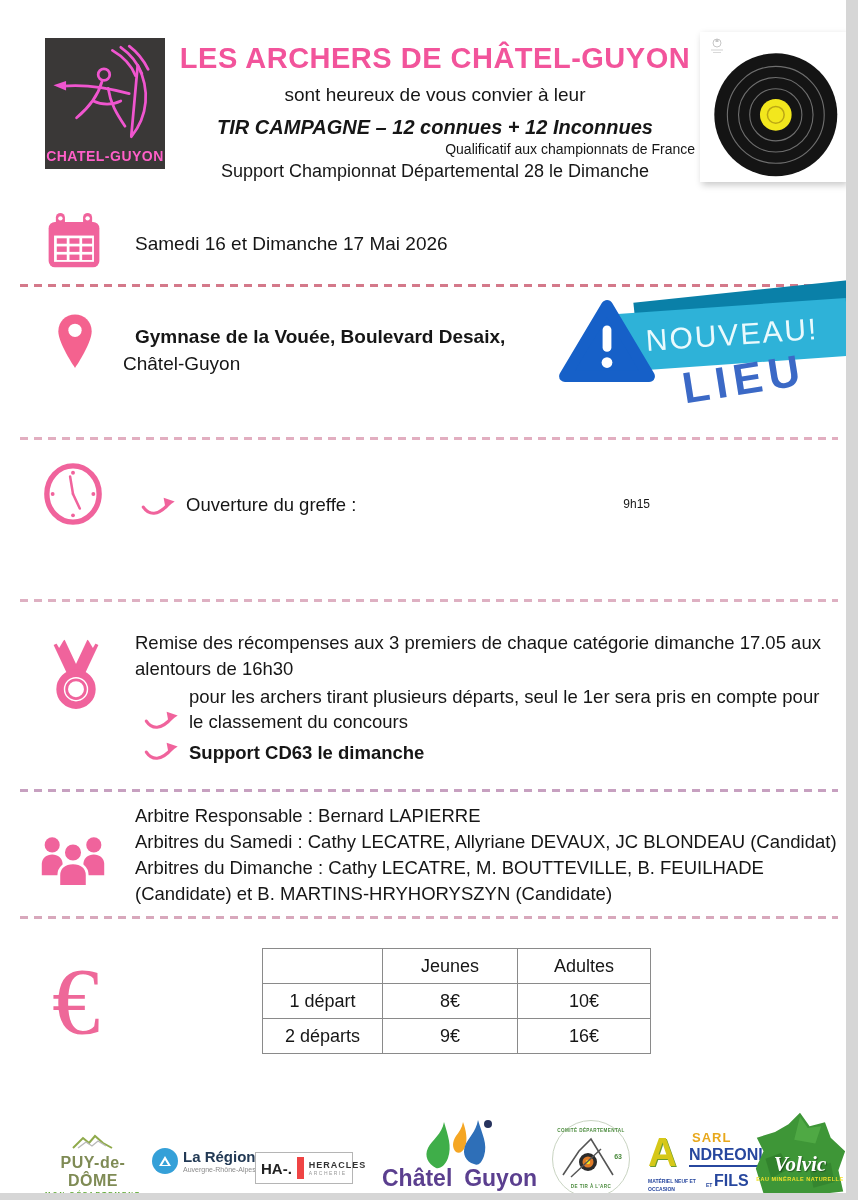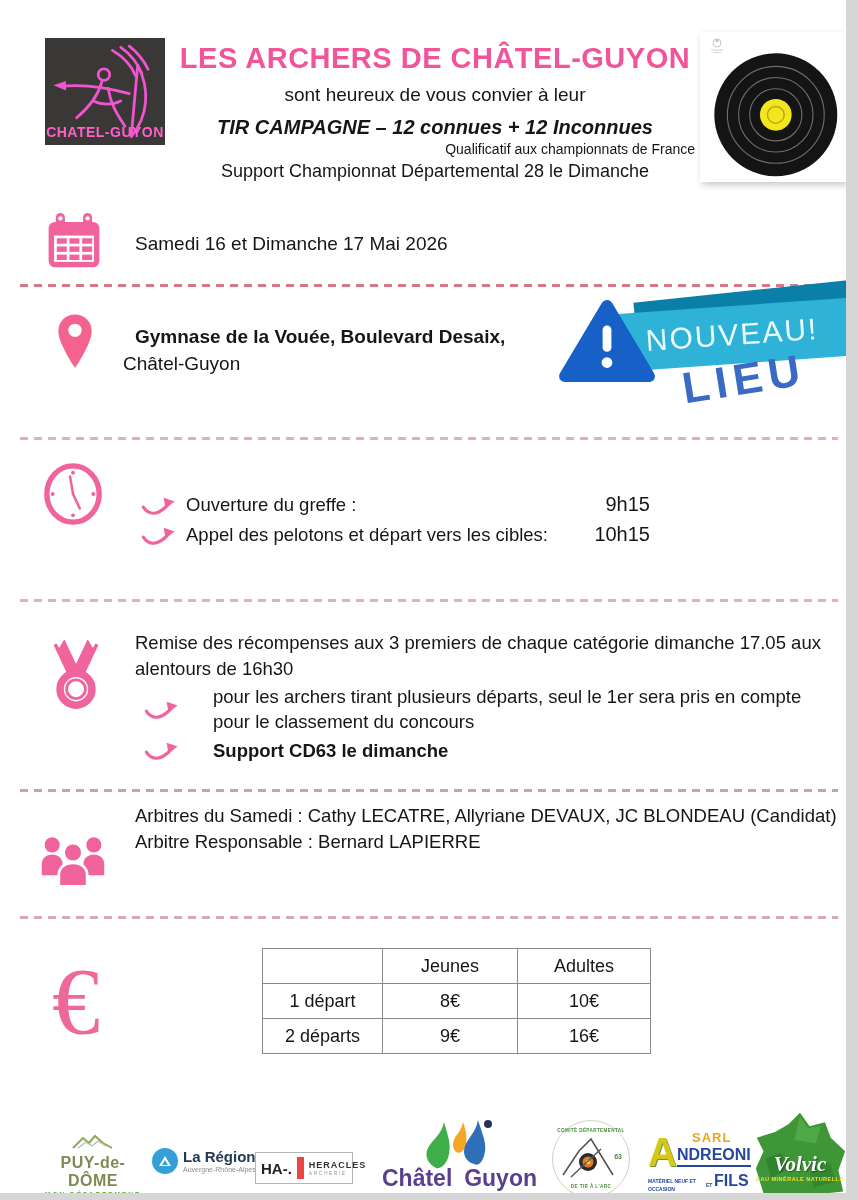--- a/index.html
+++ b/index.html
@@ -2,21 +2,21 @@
 <html><head>
 <meta charset="utf-8">
 <style>
   html,body{margin:0;padding:0;background:#e9e9e9;}
   #page{position:relative;width:858px;height:1200px;background:#ffffff;overflow:hidden;
         font-family:"Liberation Sans",sans-serif;color:#161616;}
   .edge-right{position:absolute;right:0;top:0;width:12px;height:1200px;background:#d6d6d6;}
   .edge-bottom{position:absolute;left:0;bottom:0;width:858px;height:7px;background:#d6d6d6;}
 
   
-  .club-logo{position:absolute;left:45px;top:38px;width:120px;height:107px;background:#3a3837;
+  .club-logo{position:absolute;left:45px;top:38px;width:120px;height:131px;background:#3a3837;
              display:flex;flex-direction:column;align-items:center;justify-content:flex-end;}
   .club-logo svg{position:absolute;top:4px;left:2px;}
   .club-logo-text{position:relative;color:#ff5fc8;font-weight:bold;font-size:14px;letter-spacing:.5px;
                   margin-bottom:5px;white-space:nowrap;}
   .head-center{position:absolute;left:175px;top:42px;width:520px;text-align:center;}
   .page-title{color:#f2549b;font-size:29px;font-weight:bold;letter-spacing:.5px;white-space:nowrap;}
   .invite-sub{font-size:19px;margin-top:9px;}
   .event-title{font-size:20px;font-weight:bold;font-style:italic;margin-top:10px;white-space:nowrap;}
   .qualif{font-size:14px;margin-top:2px;text-align:right;}
   .support{font-size:18px;margin-top:4px;white-space:nowrap;}
@@ -52,27 +52,27 @@
               letter-spacing:6px;transform:rotate(-9deg);}
   .badge-tri{position:absolute;left:2px;top:8px;}
 
   
   .clock-icon{position:absolute;left:42px;top:461px;}
   .sched-head{position:absolute;left:135px;top:466px;font-size:18.5px;}
   .sched-rows{position:absolute;left:140px;top:492px;width:510px;}
   .srow{display:flex;align-items:flex-start;margin-bottom:2px;}
   .srow svg{margin:4px 8px 0 0;flex:none;}
   .slabel{flex:1;font-size:18.5px;line-height:25px;}
-  .stime{width:92px;text-align:right;font-size:20px;line-height:25px;}
+  .stime{width:92px;text-align:right;font-size:12px;line-height:25px;}
 
   
   .medal-icon{position:absolute;left:46px;top:636px;}
   .awards{position:absolute;left:135px;top:630px;width:700px;}
   .awards-head{font-size:18.5px;line-height:26px;}
-  .brow{display:flex;align-items:center;margin-left:8px;margin-top:2px;gap:24px;}
+  .brow{display:flex;align-items:flex-end;margin-left:8px;margin-top:2px;}
   .brow svg{margin:5px 8px 0 0;flex:none;}
   .btext{font-size:18.5px;line-height:25px;width:640px;}
 
   
   .people-icon{position:absolute;left:38px;top:831px;}
   .refs{position:absolute;left:135px;top:803px;width:706px;font-size:18.5px;line-height:26px;}
 
   
   .euro{position:absolute;left:52px;top:946px;font-size:96px;color:#ee6899;
         font-family:"Liberation Serif",serif;font-weight:400;}
@@ -104,21 +104,21 @@
   .chatel-drops{position:absolute;left:36px;top:0;}
   .comite{left:552px;top:12px;width:76px;height:76px;border:1px solid #c9d4c2;border-radius:50%;background:#fff;}
   .comite-arc{position:absolute;width:100%;text-align:center;font-size:4.6px;color:#4a8a3c;font-weight:bold;letter-spacing:.4px;}
   .arc-top{top:7px;} .arc-bottom{bottom:8px;}
   .comite-num{position:absolute;right:7px;top:32px;font-size:7px;color:#4a8a3c;font-weight:bold;}
   .comite-art{position:absolute;left:8px;top:14px;}
   .andre{left:648px;top:22px;width:96px;height:68px;}
   .andre-a{position:absolute;left:0;top:2px;font-size:40px;font-weight:bold;color:#d6c818;
         text-shadow:1px 1px 0 #6a9a30;line-height:40px;}
   .andre-sarl{position:absolute;left:44px;top:0;font-size:13px;font-weight:bold;color:#e8a81c;letter-spacing:1px;}
-  .andre-rest{position:absolute;left:29px;top:16px;font-size:16px;font-weight:bold;color:#27479e;
+  .andre-rest{position:absolute;left:41px;top:16px;font-size:16px;font-weight:bold;color:#27479e;
         border-bottom:2px solid #27479e;padding-bottom:1px;}
   .andre-mat{position:absolute;left:0;top:48px;width:56px;font-size:5px;color:#27479e;font-weight:bold;line-height:1.5;}
   .andre-et{position:absolute;left:58px;top:52px;font-size:5px;color:#27479e;font-weight:bold;}
   .andre-fils{position:absolute;left:66px;top:42px;font-size:16px;font-weight:bold;color:#27479e;}
   .volvic{left:752px;top:2px;width:96px;height:90px;}
   .volvic-name{position:absolute;left:0;top:42px;width:96px;text-align:center;color:#fff;font-size:21px;
         font-weight:bold;font-style:italic;font-family:"Liberation Serif",serif;text-shadow:1px 1px 1px rgba(0,0,0,.4);}
   .volvic-tag{position:absolute;left:0;top:66px;width:96px;text-align:center;color:#f0e12a;font-size:5.5px;
         font-weight:bold;letter-spacing:.5px;}
 </style>
@@ -231,28 +231,20 @@
   </svg>
   <div class="sched-rows">
     <div class="srow">
       <svg width="38" height="24" viewBox="0 0 40 26">
         <path d="M3,12 C9,21 19,22 31,8" stroke="#f0639c" stroke-width="3.4" fill="none" stroke-linecap="round"></path>
         <path d="M25,2 L37,6 L27,13 Z" fill="#f0639c"></path>
       </svg>
       <div class="slabel">Ouverture du greffe :</div>
       <div class="stime">9h15</div>
     </div>
-    <div class="srow">
-      <svg width="38" height="24" viewBox="0 0 40 26">
-        <path d="M3,12 C9,21 19,22 31,8" stroke="#f0639c" stroke-width="3.4" fill="none" stroke-linecap="round"></path>
-        <path d="M25,2 L37,6 L27,13 Z" fill="#f0639c"></path>
-      </svg>
-      <div class="slabel">Appel des pelotons et départ vers les cibles:</div>
-      <div class="stime">10h15</div>
-    </div>
   </div>
 
   <div class="divider d3"></div>
 
   <svg class="medal-icon" width="60" height="82" viewBox="0 0 64 86">
     <g stroke="#f0639c" stroke-width="13" stroke-linecap="butt">
       <line x1="14" y1="6" x2="29" y2="38"></line>
       <line x1="50" y1="6" x2="35" y2="38"></line>
     </g>
     <path d="M8,2 L20,2 L14,12 Z" fill="#ffffff"></path>
@@ -286,22 +278,23 @@
       <path d="M4,46 L4,34 C4,28 9,24 15,24 C21,24 26,28 26,34 L26,46 Z"></path>
       <circle cx="59" cy="14" r="8"></circle>
       <path d="M48,46 L48,34 C48,28 53,24 59,24 C65,24 70,28 70,34 L70,46 Z"></path>
     </g>
     <g fill="#f0639c" stroke="#ffffff" stroke-width="3">
       <circle cx="37" cy="22" r="10"></circle>
       <path d="M22,58 L22,46 C22,38 28,33 37,33 C46,33 52,38 52,46 L52,58 Z"></path>
     </g>
   </svg>
   <div class="refs">
+    <div>Arbitre Responsable : Bernard LAPIERRE</div>
     <div>Arbitres du Samedi : Cathy LECATRE, Allyriane DEVAUX, JC BLONDEAU (Candidat)</div>
-    <div>Arbitre Responsable : Bernard LAPIERRE</div>
+    <div>Arbitres du Dimanche : Cathy LECATRE, M. BOUTTEVILLE, B. FEUILHADE (Candidate) et B. MARTINS-HRYHORYSZYN (Candidate)</div>
   </div>
 
   <div class="divider d5"></div>
 
   <div class="euro">€</div>
   <table class="price-table">
     <tbody>
         <tr>
       <th class="c0"></th>
       <th class="c1">Jeunes</th>

